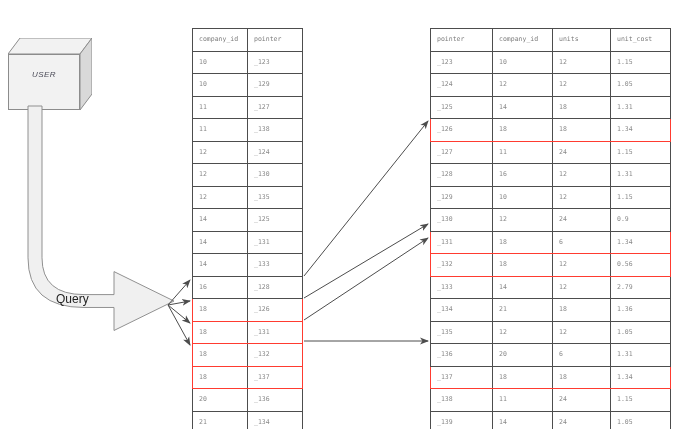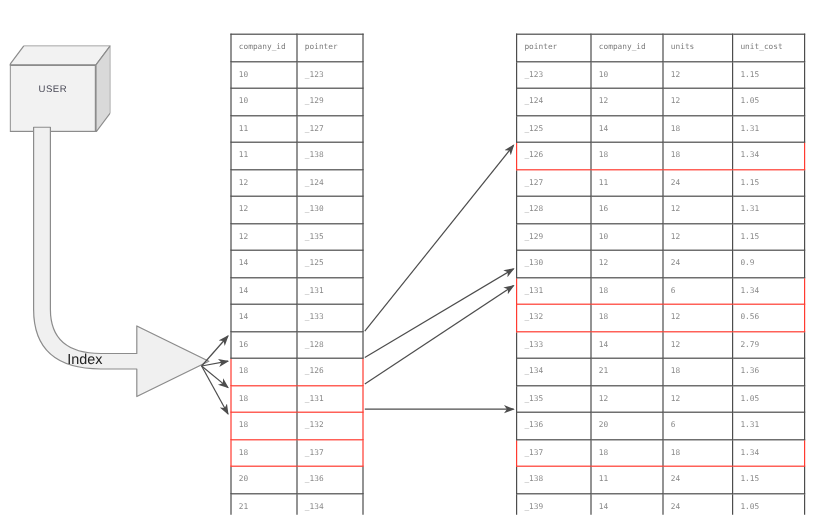--- a/index.html
+++ b/index.html
@@ -64,20 +64,21 @@
   #table-grid col.t2{width:58px;}
   #table-grid col.t3{width:60px;}
 
   
   #user-cube{position:absolute;left:8px;top:38px;width:84px;height:72px;}
   #user-label{
     position:absolute;left:8px;top:38px;width:72px;height:72px;
     display:flex;align-items:center;justify-content:center;
     font-size:8px;color:#4a4a57;letter-spacing:0.4px;
     pointer-events:none;
+    font-style:italic;
   }
 
   
   #query-arrow{position:absolute;left:20px;top:104px;width:180px;height:235px;}
   #query-label{
     position:absolute;left:56px;top:292px;
     font-size:12px;color:#222222;
     pointer-events:none;white-space:nowrap;
   }
 
@@ -93,21 +94,21 @@
     <polygon points="0,16 12,0 84,0 72,16" fill="#f2f2f2" stroke="#8c8c8c" stroke-width="1"></polygon>
     <polygon points="72,16 84,0 84,56 72,72" fill="#d9d9d9" stroke="#8c8c8c" stroke-width="1"></polygon>
     <rect x="0.5" y="16.5" width="71" height="55" fill="#f2f2f2" stroke="#8c8c8c" stroke-width="1"></rect>
   </svg>
   <div id="user-label">USER</div>
 
   <svg id="query-arrow" viewBox="0 0 180 235">
     <path d="M 14,0 L 14,165 Q 14,205 56,205 L 86,205 L 86,180 L 146,212 L 86,244 L 86,219 L 56,219
              Q 0,219 0,165 L 0,0 Z" transform="translate(8,2) scale(1,0.92)" fill="#f0f0f0" stroke="#8c8c8c" stroke-width="1" stroke-linejoin="round"></path>
   </svg>
-  <div id="query-label">Index</div>
+  <div id="query-label">Query</div>
 
 
   <table class="grid" id="index-grid">
     <colgroup>
         <col class="c0">
         <col class="c1">
       </colgroup>
     <thead>
       <tr>
         <th>company_id</th>

